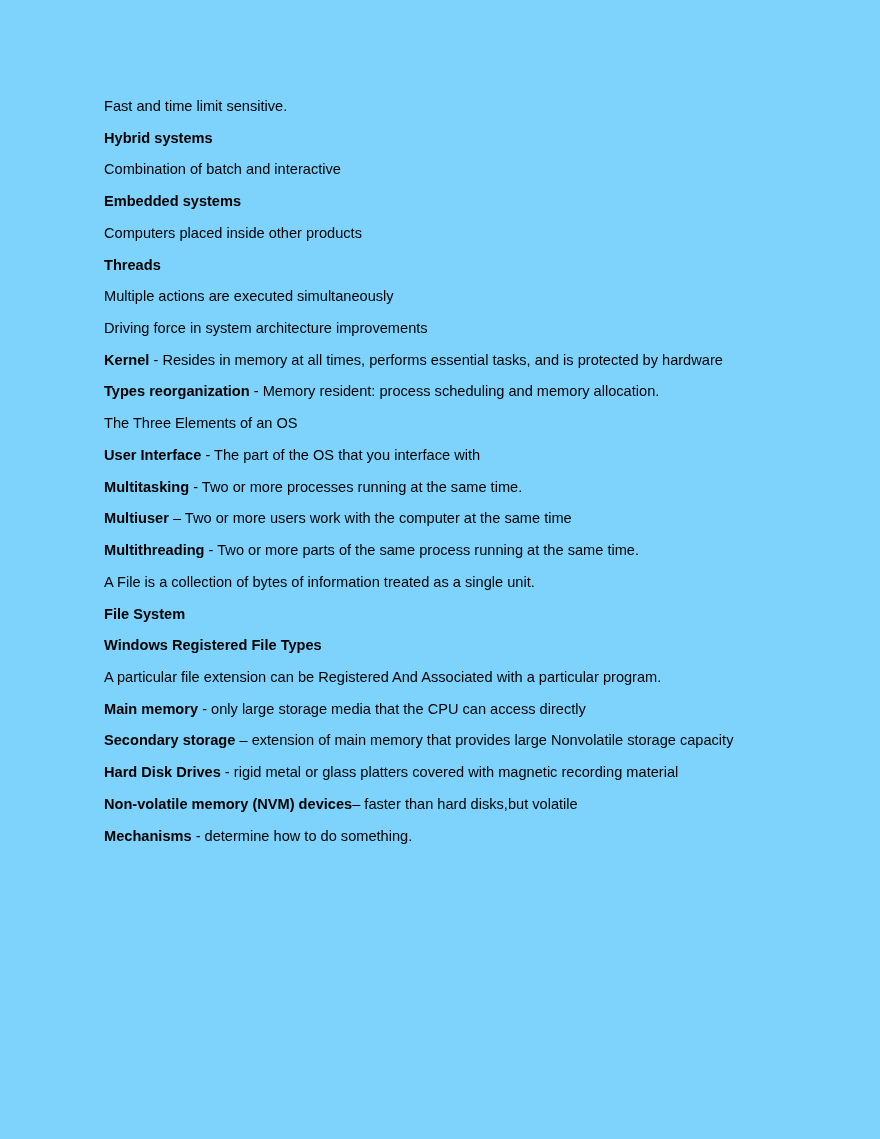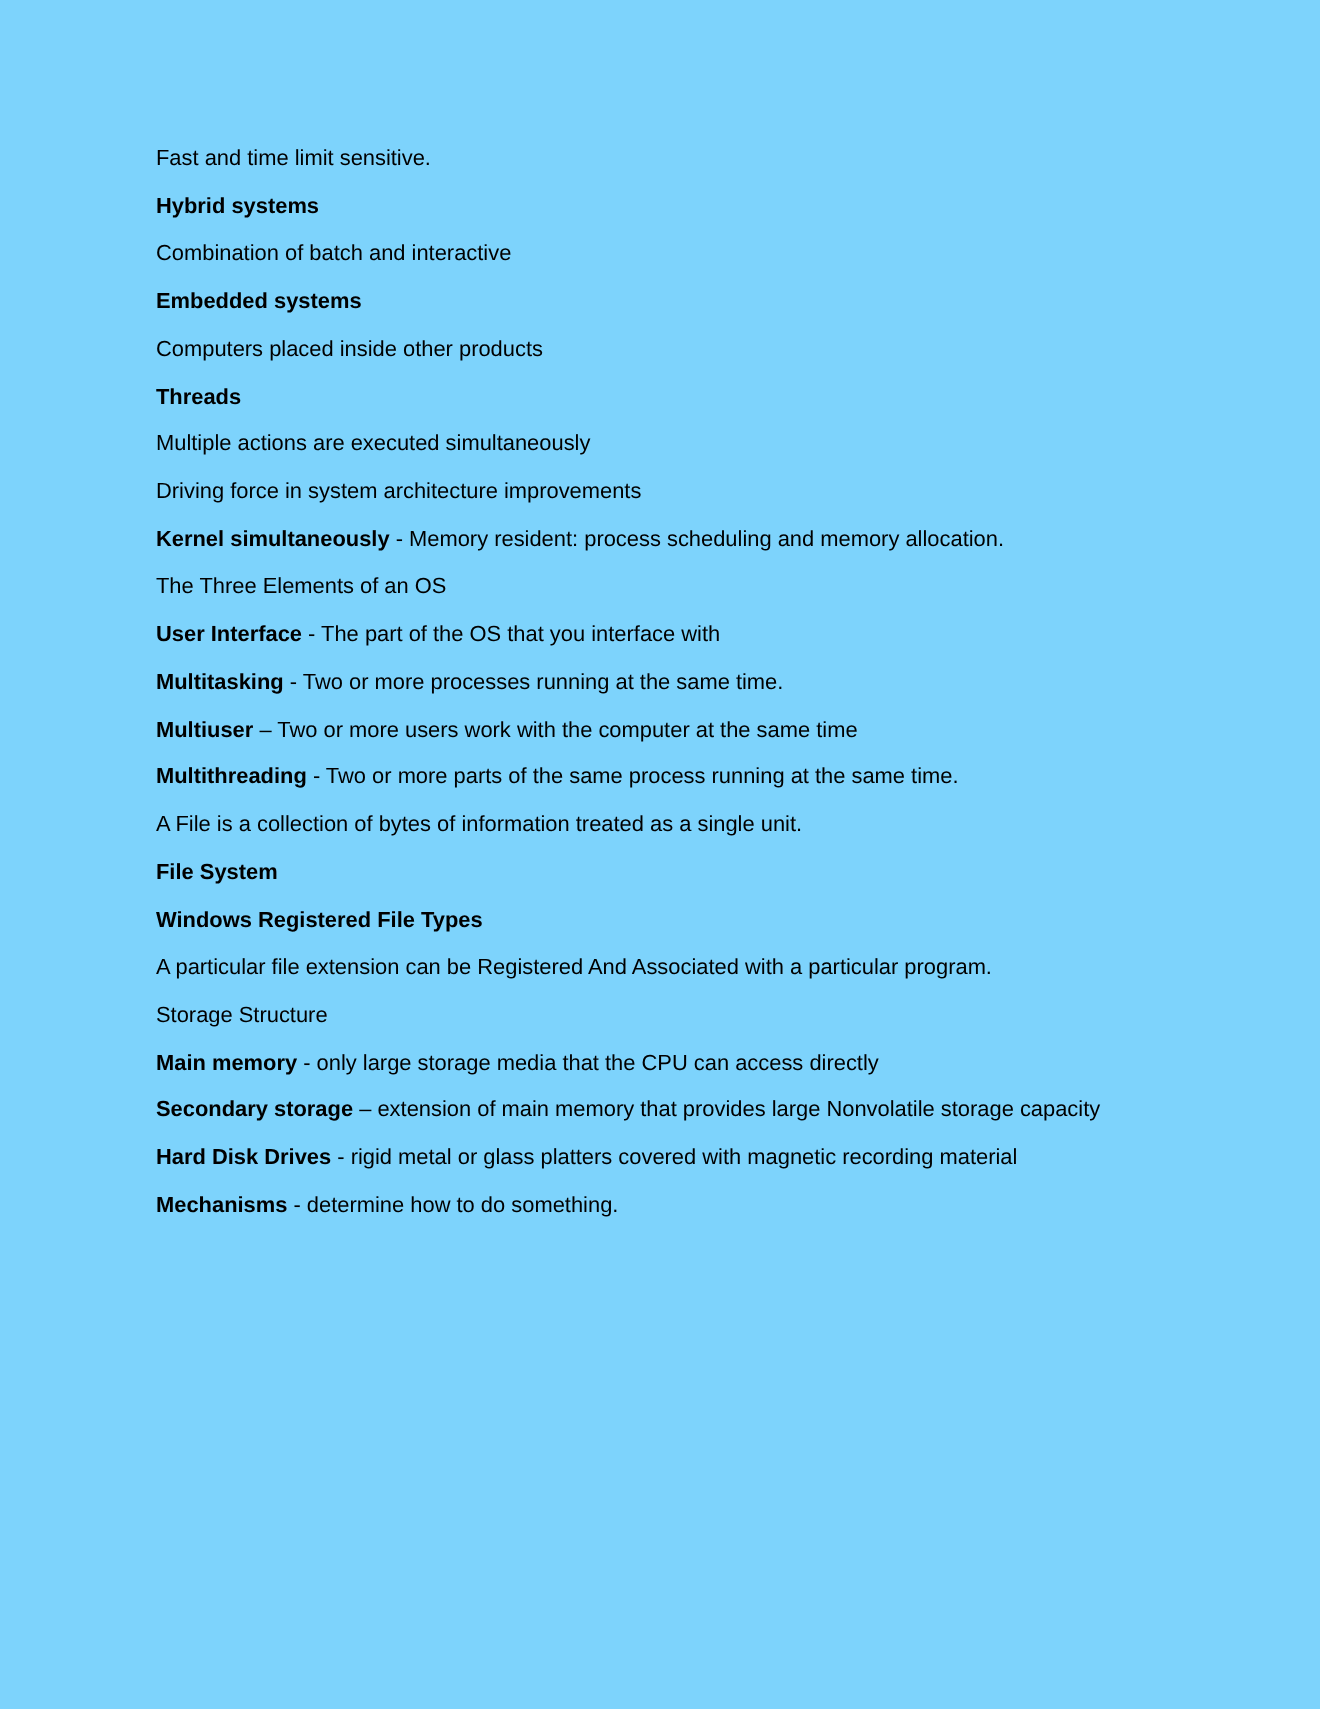--- a/index.html
+++ b/index.html
@@ -146,21 +146,27 @@
           <span class="bullet"></span>
           <span class="txt nojust"><span>Driving force in system architecture improvements</span></span>
         </span>
       </li>
     </ul>
 
     <ul class="lvl l4">
       <li class="item">
         <span class="row">
           <span class="bullet"></span>
-          <span class="txt"><b>Kernel simultaneously</b><span> - Memory resident: process scheduling and memory allocation.</span></span>
+          <span class="txt"><b>Kernel</b><span> - Resides in memory at all times, performs essential tasks, and is protected by hardware</span></span>
+        </span>
+      </li>
+      <li class="item">
+        <span class="row">
+          <span class="bullet"></span>
+          <span class="txt"><b>Types reorganization</b><span> - Memory resident: process scheduling and memory allocation.</span></span>
         </span>
       </li>
     </ul>
 
     <ul class="lvl l1">
       <li class="item">
         <span class="row">
           <span class="bullet"></span>
           <span class="txt nojust"><span>The Three Elements of an OS</span></span>
         </span>
@@ -220,45 +226,43 @@
     </ul>
     <ul class="lvl l2">
       <li class="item">
         <span class="row">
           <span class="bullet"></span>
           <span class="txt nojust"><span>A particular file extension can be Registered And Associated with a particular program.</span></span>
         </span>
       </li>
     </ul>
 
-    <ul class="lvl l1">
-      <li class="item">
-        <span class="row">
-          <span class="bullet"></span>
-          <span class="txt nojust"><span>Storage Structure</span></span>
-        </span>
-      </li>
-    </ul>
     <ul class="lvl l2">
       <li class="item">
         <span class="row">
           <span class="bullet"></span>
           <span class="txt nojust"><b>Main memory </b><span> - only large storage media that the CPU can access directly</span></span>
         </span>
       </li>
       <li class="item">
         <span class="row">
           <span class="bullet"></span>
           <span class="txt"><b>Secondary storage</b><span> – extension of main memory that provides large Nonvolatile storage capacity</span></span>
         </span>
       </li>
       <li class="item">
         <span class="row">
           <span class="bullet"></span>
           <span class="txt nojust"><b>Hard Disk Drives</b><span> -  rigid metal or glass platters covered with magnetic recording material</span></span>
+        </span>
+      </li>
+      <li class="item">
+        <span class="row">
+          <span class="bullet"></span>
+          <span class="txt nojust"><b>Non-volatile memory (NVM) devices</b><span>– faster than hard disks,but  volatile</span></span>
         </span>
       </li>
     </ul>
 
     <ul class="lvl l3">
       <li class="item">
         <span class="row">
           <span class="bullet"></span>
           <span class="txt nojust"><b>Mechanisms</b><span> - determine how to do something.</span></span>
         </span>

